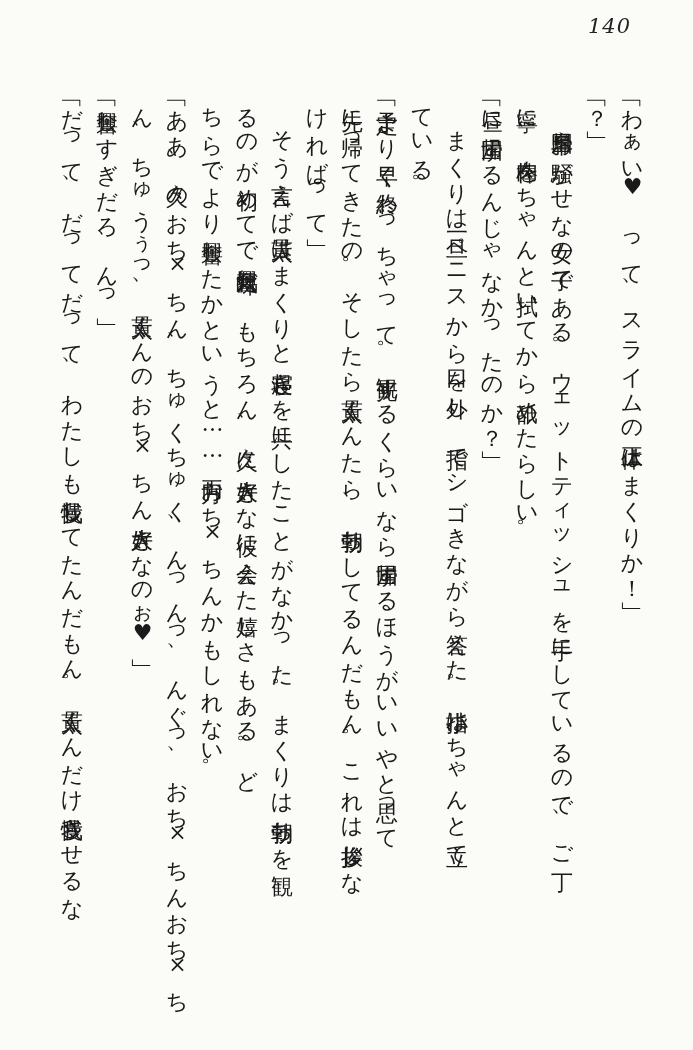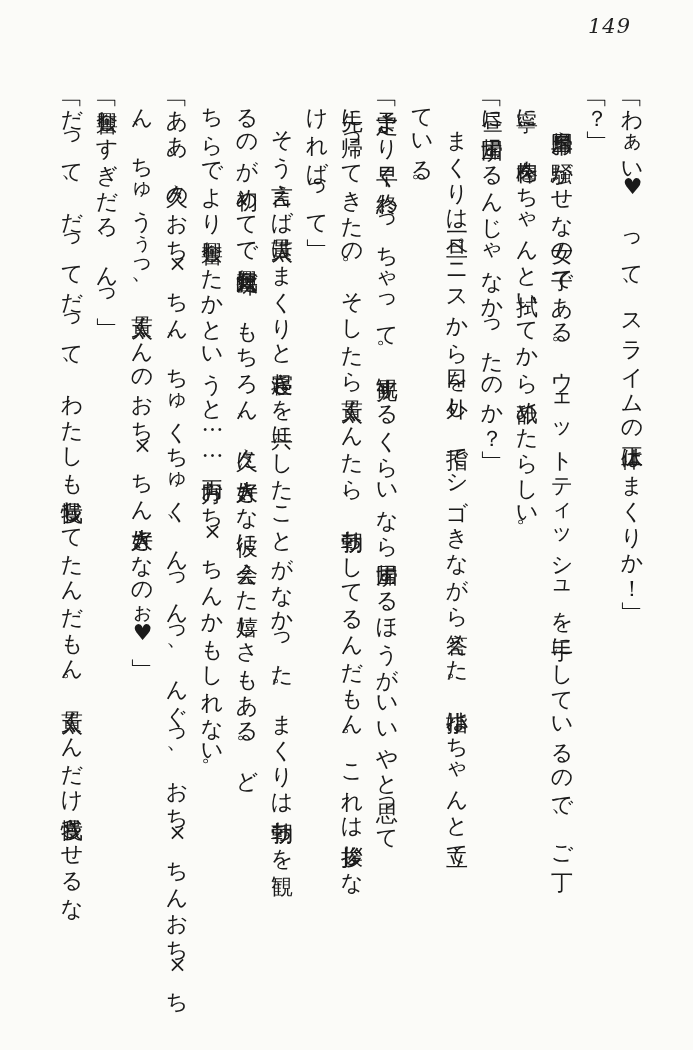--- a/index.html
+++ b/index.html
@@ -44,21 +44,21 @@
     padding: 0;
   }
   .text-line.indent {
     text-indent: 1em;
   }
 </style>
 </head>
 <body>
 
 <div class="page">
-  <div class="page-number">149</div>
+  <div class="page-number">140</div>
 
   <div class="text-area">
     <p class="text-line">「わぁい♥　って、スライムの正体はまくりか！」</p>
     <p class="text-line">「？」</p>
     <p class="text-line indent">帰国早々お騒がせな女の子である。ウェットティッシュを手にしているので、ご丁</p>
     <p class="text-line">寧に、肉棒をちゃんと拭いてから舐めたらしい。</p>
     <p class="text-line">「昼に帰国するんじゃなかったのか？」</p>
     <p class="text-line indent">まくりは一旦ペニスから口を外し、指でシゴきながら答えた。小指はちゃんと立て</p>
     <p class="text-line">ている。</p>
     <p class="text-line">「予定より早く終わっちゃって。観光するくらいなら帰国するほうがいいやと思って</p>

